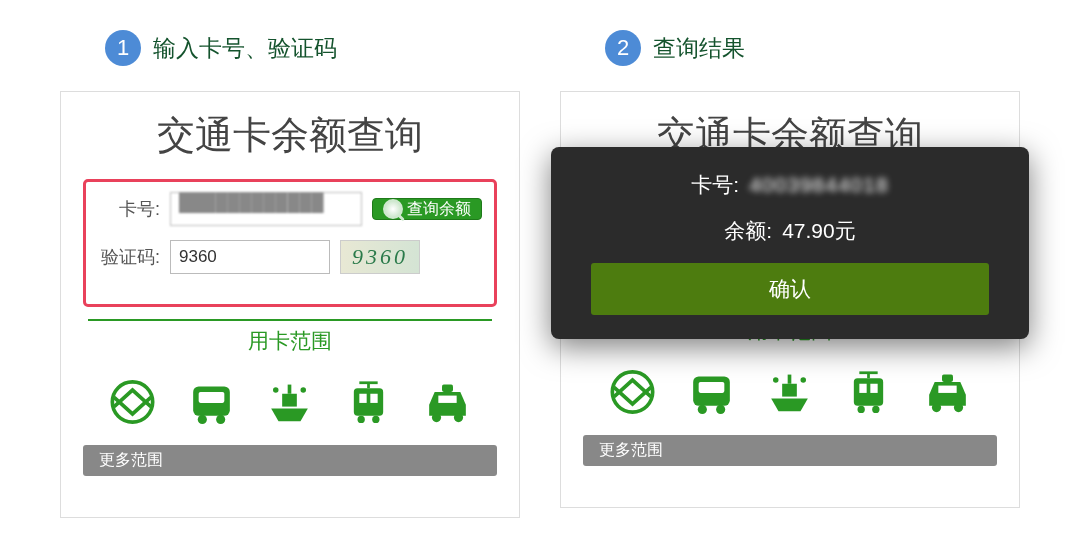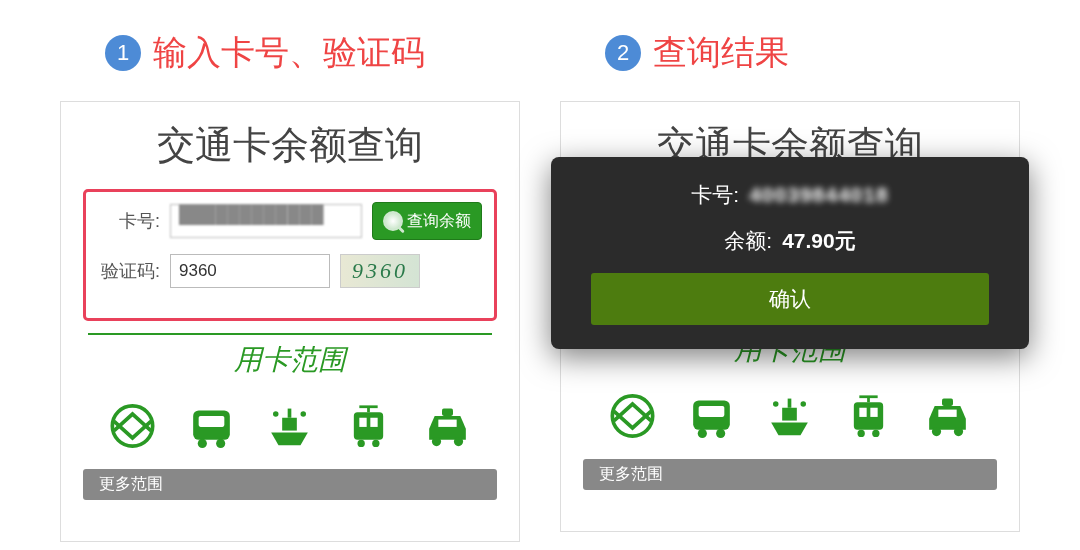--- a/index.html
+++ b/index.html
@@ -12,21 +12,21 @@
     }
     .steps { display: flex; gap: 40px; }
     .step { flex: 1; }
     .step-header { display: flex; align-items: center; gap: 12px; margin-bottom: 25px; margin-left: 45px; }
     .step-number {
       width: 36px; height: 36px; border-radius: 50%;
       background: #4D8BD6; color: #fff;
       display: flex; align-items: center; justify-content: center;
       font-size: 22px; font-weight: 500;
     }
-    .step-title { font-size: 34px; color: #ef4444; }
+    .step-title { font-size: 23px; color: #14532d; }
     .panel {
       border: 1px solid #ddd;
       background: #fff;
       padding: 18px 22px 25px;
       min-height: 395px;
       position: relative;
     }
     .panel-title {
       font-size: 38px; color: #444;
       text-align: center; font-weight: 400;
@@ -55,21 +55,21 @@
       height: 34px; border: 1px solid #bbb;
       background: #fff; padding: 0 8px;
       font-size: 17px; color: #333;
       flex: 1;
     }
     .form-input.card { color: #888; filter: blur(1px); }
     .query-btn {
       display: flex; align-items: center; gap: 4px;
       background: #2A9924; color: #fff;
       border-radius: 4px; padding: 5px 10px;
-      font-size: 16px; height: 38px;
+      font-size: 16px; height: 22px;
       border: 1px solid #1f7a1a;
     }
     .mag-icon {
       width: 20px; height: 20px; border-radius: 50%;
       border: 2px solid #cfe8cf; position: relative;
       background: radial-gradient(circle, #fff 0%, #cfe8cf 70%);
     }
     .mag-icon::after {
       content: ""; position: absolute;
       width: 8px; height: 3px; background: #cfe8cf;
@@ -83,21 +83,21 @@
       font-family: serif; font-style: italic;
       font-size: 22px; letter-spacing: 3px;
       color: #2a7a4a; border: 1px solid #ccc;
     }
     .divider {
       border-top: 2px solid #2A9924;
       margin: 12px 5px 0;
       padding-top: 6px;
       text-align: center;
     }
-    .divider-label { font-size: 28px; color: #2A9924; font-style: italic; }
+    .divider-label { font-size: 21px; color: #2A9924; }
     .icons-row {
       display: flex; justify-content: space-around;
       margin: 22px 10px 18px;
     }
     .transport-icon { width: 55px; height: 50px; }
     .more-btn {
       display: block; margin: 16px auto;
       background: #888; color: #fff;
       padding: 5px 16px; font-size: 16px;
       border-radius: 3px;
@@ -107,21 +107,21 @@
     .behind-form .form-row { opacity: 0.55; }
     .modal {
       position: absolute; top: 55px; left: -10px; right: -10px;
       background: #2b2b2b; border-radius: 8px;
       padding: 24px 40px;
       box-shadow: 0 8px 30px rgba(0,0,0,0.5);
       color: #fff; z-index: 10;
     }
     .modal-line { display: flex; justify-content: center; align-items: center; gap: 10px; font-size: 21px; margin-bottom: 18px; }
     .modal-label { color: #fff; }
-    .modal-val { color: #fff; font-weight: 700; }
+    .modal-val { color: #fff; font-weight: 400; }
     .modal-val.blur { filter: blur(3px); letter-spacing: 1px; }
     .modal-confirm {
       display: block; width: 100%;
       background: #4d7c0f; color: #fff;
       text-align: center; padding: 12px;
       font-size: 21px; border-radius: 3px;
       margin-top: 8px;
     }
   </style>
 </head>

